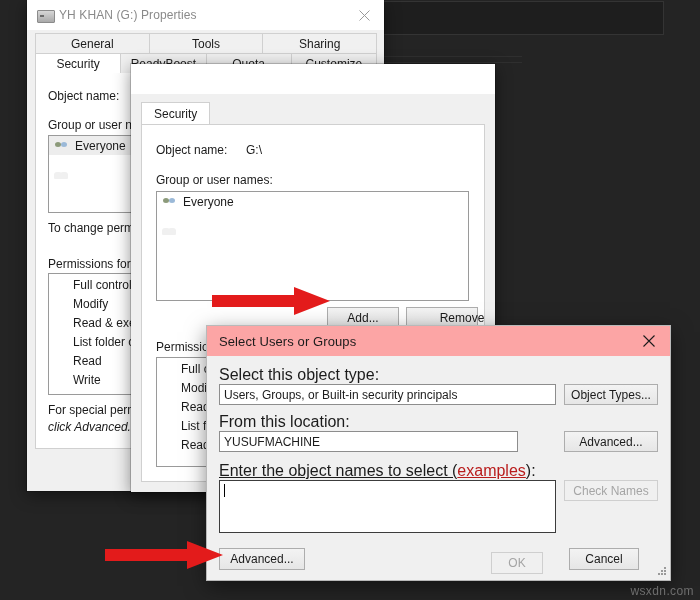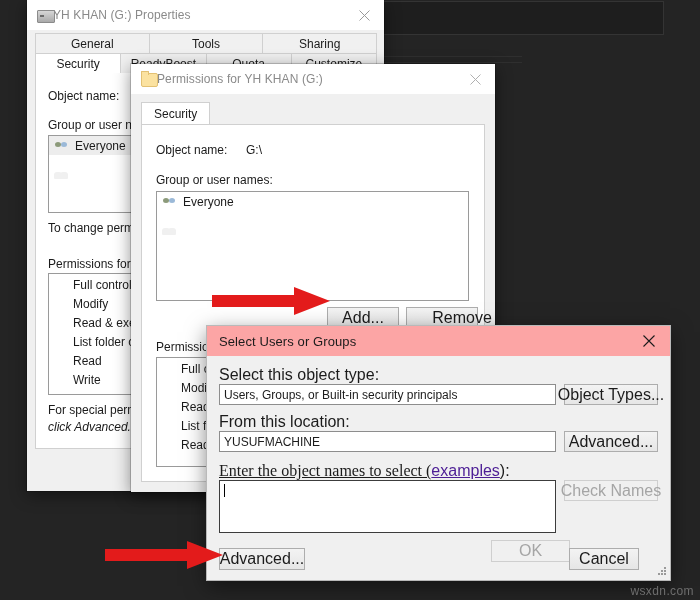--- a/index.html
+++ b/index.html
@@ -45,21 +45,21 @@
     align-items: center;
   }
   .titlebar .t-icon {
     margin-left: 10px;
     width: 16px;
     height: 16px;
     flex: 0 0 16px;
     position: relative;
   }
   .titlebar .t-text {
-    margin-left: 0;
+    margin-left: 6px;
     font-size: 12px;
     color: #8a8a8a;
     white-space: nowrap;
     letter-spacing: 0.1px;
   }
   .titlebar .t-close {
     position: absolute;
     right: 0;
     top: 0;
     width: 40px;
@@ -254,21 +254,21 @@
     position: absolute;
     left: 10px; right: 10px; top: 30px; bottom: 10px;
     background: #ffffff;
     border: 1px solid #d0d0d0;
   }
   .btn {
     position: absolute;
     height: 22px;
     background: linear-gradient(#f3f3f3,#e6e6e6);
     border: 1px solid #adadad;
-    font-size: 16px;
+    font-size: 12px;
     color: #1b1b1b;
     display: flex;
     align-items: center;
     justify-content: center;
     box-sizing: border-box;
     white-space: nowrap;
   }
   .btn.disabled {
     color: #a5a5a5;
     background: #f0f0f0;
@@ -338,24 +338,24 @@
     padding: 3px 4px;
   }
   .caret {
     display: inline-block;
     width: 1px;
     height: 13px;
     background: #000;
     vertical-align: -2px;
   }
   .link {
-    color: #4c1d95;
+    color: #b91c1c;
     text-decoration: underline;
   }
-  .underl { text-decoration: underline; font-family: Liberation Serif, serif; }
+  .underl { text-decoration: underline; }
   .resize-grip {
     position: absolute;
     right: 3px; bottom: 3px;
     width: 10px; height: 10px;
   }
   .resize-grip i {
     position: absolute;
     width: 2px; height: 2px;
     background: #9a9a9a;
   }
@@ -448,31 +448,20 @@
         </div>
 
         <div class="prop-label" style="left:12px;top:330px;">For special permissions or advanced settings,</div>
         <div class="prop-label" style="left:12px;top:347px;font-style:italic;">click Advanced.</div>
 
       </div>
     </div>
   </div>
 
   <div class="window" id="perms">
-    <div class="titlebar">
-      <div class="t-icon">
-        <div class="folder-icon"></div>
-      </div>
-      <div class="t-text">Permissions for YH KHAN (G:)</div>
-      <div class="t-close">
-        <svg width="11" height="11" viewBox="0 0 11 11">
-            <path d="M0.5 0.5 L10.5 10.5 M10.5 0.5 L0.5 10.5" stroke="#b0b0b0" stroke-width="1" fill="none"></path>
-          </svg>
-      </div>
-    </div>
 
     <div class="body">
 
       <div class="tabstrip2">
         <div class="tab2">Security</div>
       </div>
 
       <div class="tabpage2">
 
         <div class="prop-label" style="left:14px;top:18px;">Object name:</div>
@@ -523,33 +512,33 @@
       </div>
     </div>
 
     <div class="body">
 
       <div class="field-label" style="left:12px;top:10px;">Select this object type:</div>
       <div class="textbox" style="left:12px;top:28px;width:337px;height:21px;">Users, Groups, or Built-in security principals</div>
       <div class="btn" style="left:357px;top:28px;width:94px;height:21px;">Object Types...</div>
 
       <div class="field-label" style="left:12px;top:57px;">From this location:</div>
-      <div class="textbox" style="left:12px;top:75px;width:337px;height:21px;">YUSUFMACHINE</div>
+      <div class="textbox" style="left:12px;top:75px;width:299px;height:21px;">YUSUFMACHINE</div>
       <div class="btn" style="left:357px;top:75px;width:94px;height:21px;">Advanced...</div>
 
       <div class="field-label" style="left:12px;top:106px;">
         <span class="underl">Enter the object names to select (</span><span class="link">examples</span><span>):</span>
       </div>
 
       <div class="textarea" style="left:12px;top:124px;width:337px;height:53px;"><span class="caret"></span><span></span></div>
 
       <div class="btn disabled" style="left:357px;top:124px;width:94px;height:21px;">Check Names</div>
 
       <div class="btn" style="left:12px;top:192px;width:86px;height:22px;">Advanced...</div>
-      <div class="btn disabled" style="left:284px;top:184px;width:79px;height:22px;">OK</div>
+      <div class="btn disabled" style="left:284px;top:196px;width:52px;height:22px;">OK</div>
       <div class="btn" style="left:362px;top:192px;width:70px;height:22px;">Cancel</div>
 
       <div class="resize-grip">
         <i style="left:7px;top:0;"></i>
         <i style="left:4px;top:3px;"></i>
           <i style="left:7px;top:3px;"></i>
         <i style="left:1px;top:6px;"></i>
           <i style="left:4px;top:6px;"></i>
           <i style="left:7px;top:6px;"></i>
       </div>

